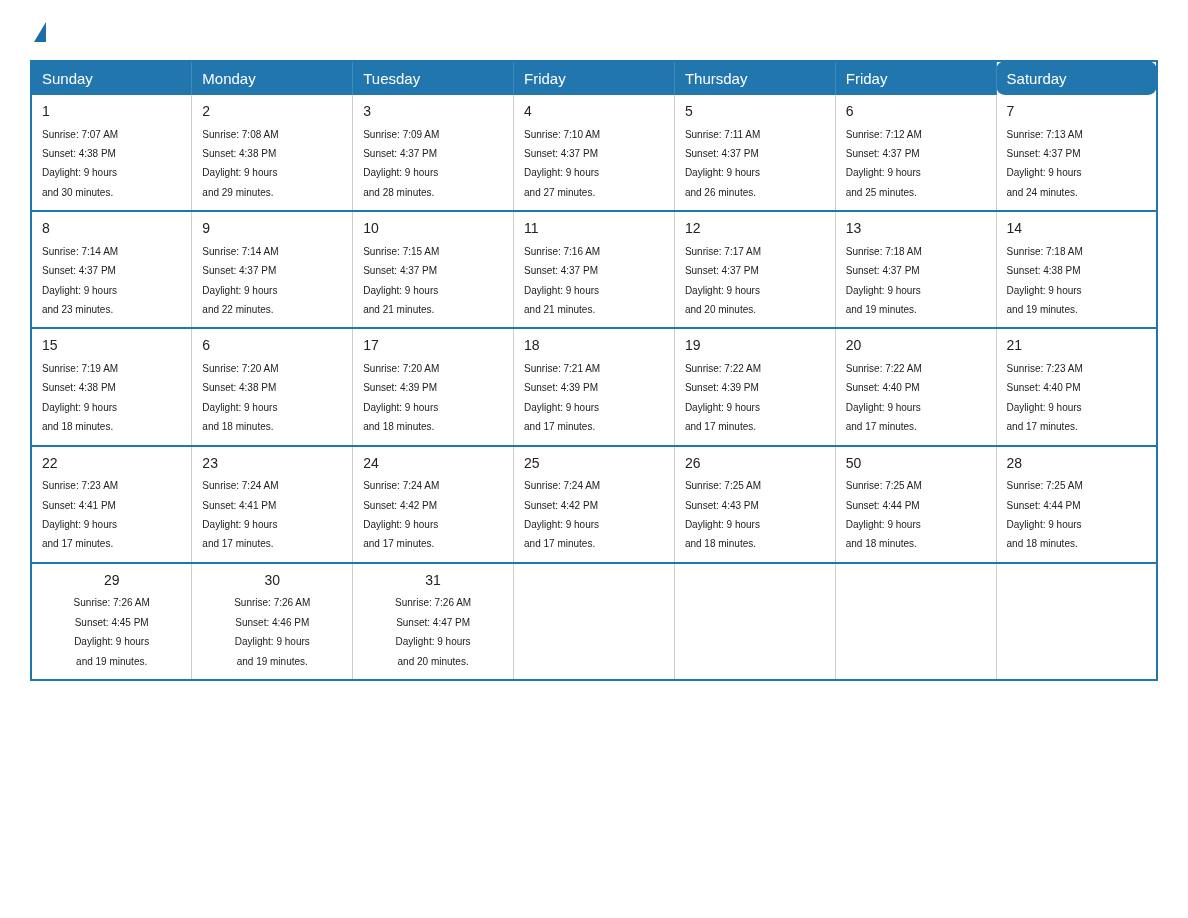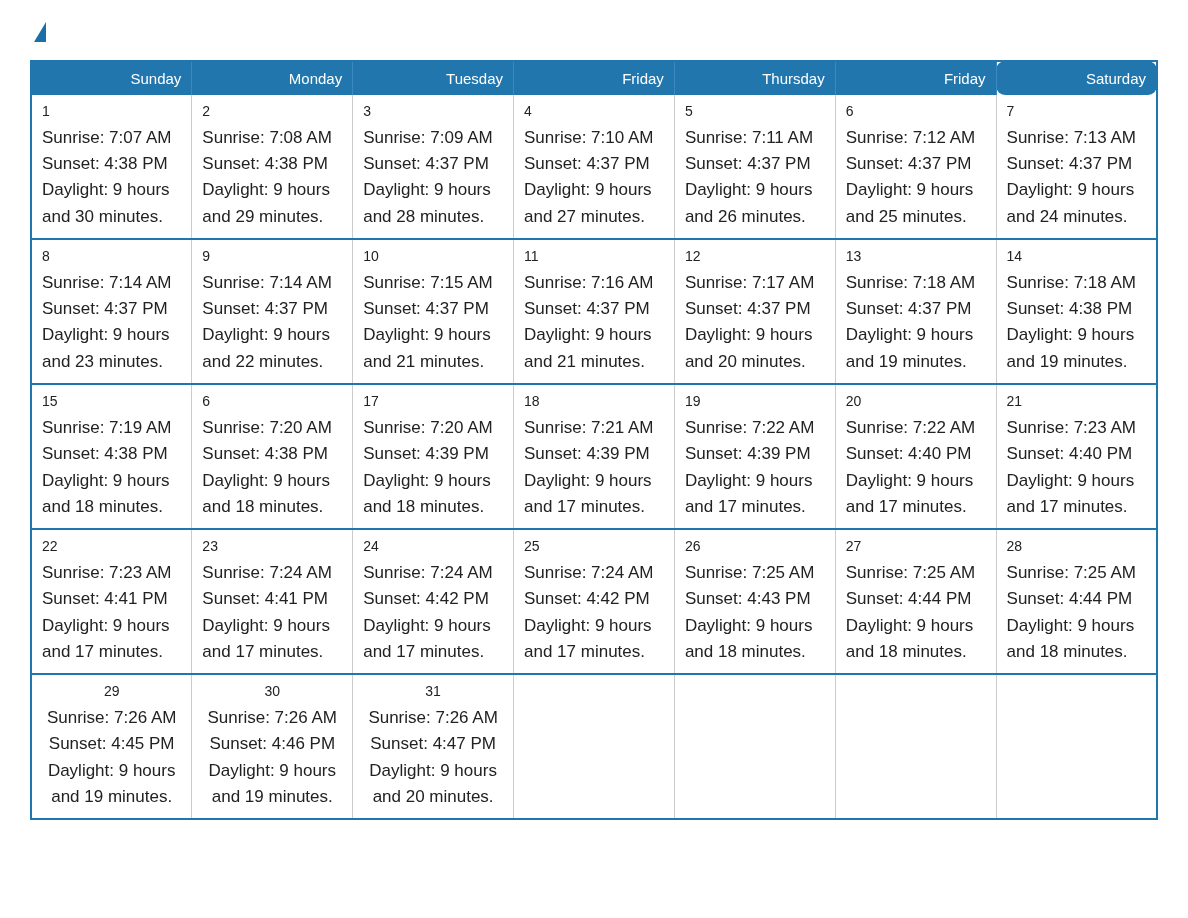--- a/index.html
+++ b/index.html
@@ -61,21 +61,21 @@
       width: 100%;
       border-collapse: collapse;
       border: 2px solid #2176ae;
     }
     .calendar th {
       background-color: #2176ae;
       color: #fff;
       font-size: 15px;
       font-weight: normal;
       padding: 8px 10px;
-      text-align: right;
+      text-align: left;
       border-right: 1px solid #3a8abf;
     }
     .calendar th:last-child { border-right: none; border-radius: 9px; }
     .calendar td {
       vertical-align: top;
       padding: 6px 10px 8px 10px;
       border-right: 1px solid #ccc;
       border-bottom: 2px solid #2176ae;
       width: 14.28%;
       font-size: 12.5px;
@@ -84,21 +84,21 @@
     }
     .calendar td:last-child { border-right: none; }
     .calendar tr:last-child td { border-bottom: none; text-align: center; }
     .day-num {
       font-size: 14px;
       font-weight: normal;
       display: block;
       margin-bottom: 2px;
     }
     .cell-content {
-      font-size: 17px;
+      font-size: 10px;
       color: #222;
     }
   </style>
 </head>
 <body>
 
 <div class="header">
   <div class="logo">
     <div class="logo-top">
       <span class="logo-general"></span>
@@ -230,21 +230,21 @@
       </td>
         <td>
         <span class="day-num">25</span>
         <span class="cell-content">Sunrise: 7:24 AM<br>Sunset: 4:42 PM<br>Daylight: 9 hours<br>and 17 minutes.</span>
       </td>
         <td>
         <span class="day-num">26</span>
         <span class="cell-content">Sunrise: 7:25 AM<br>Sunset: 4:43 PM<br>Daylight: 9 hours<br>and 18 minutes.</span>
       </td>
         <td>
-        <span class="day-num">27</span>
+        <span class="day-num">50</span>
         <span class="cell-content">Sunrise: 7:25 AM<br>Sunset: 4:44 PM<br>Daylight: 9 hours<br>and 18 minutes.</span>
       </td>
         <td>
         <span class="day-num">28</span>
         <span class="cell-content">Sunrise: 7:25 AM<br>Sunset: 4:44 PM<br>Daylight: 9 hours<br>and 18 minutes.</span>
       </td>
       </tr>
       <tr>
         <td>
         <span class="day-num">29</span>

